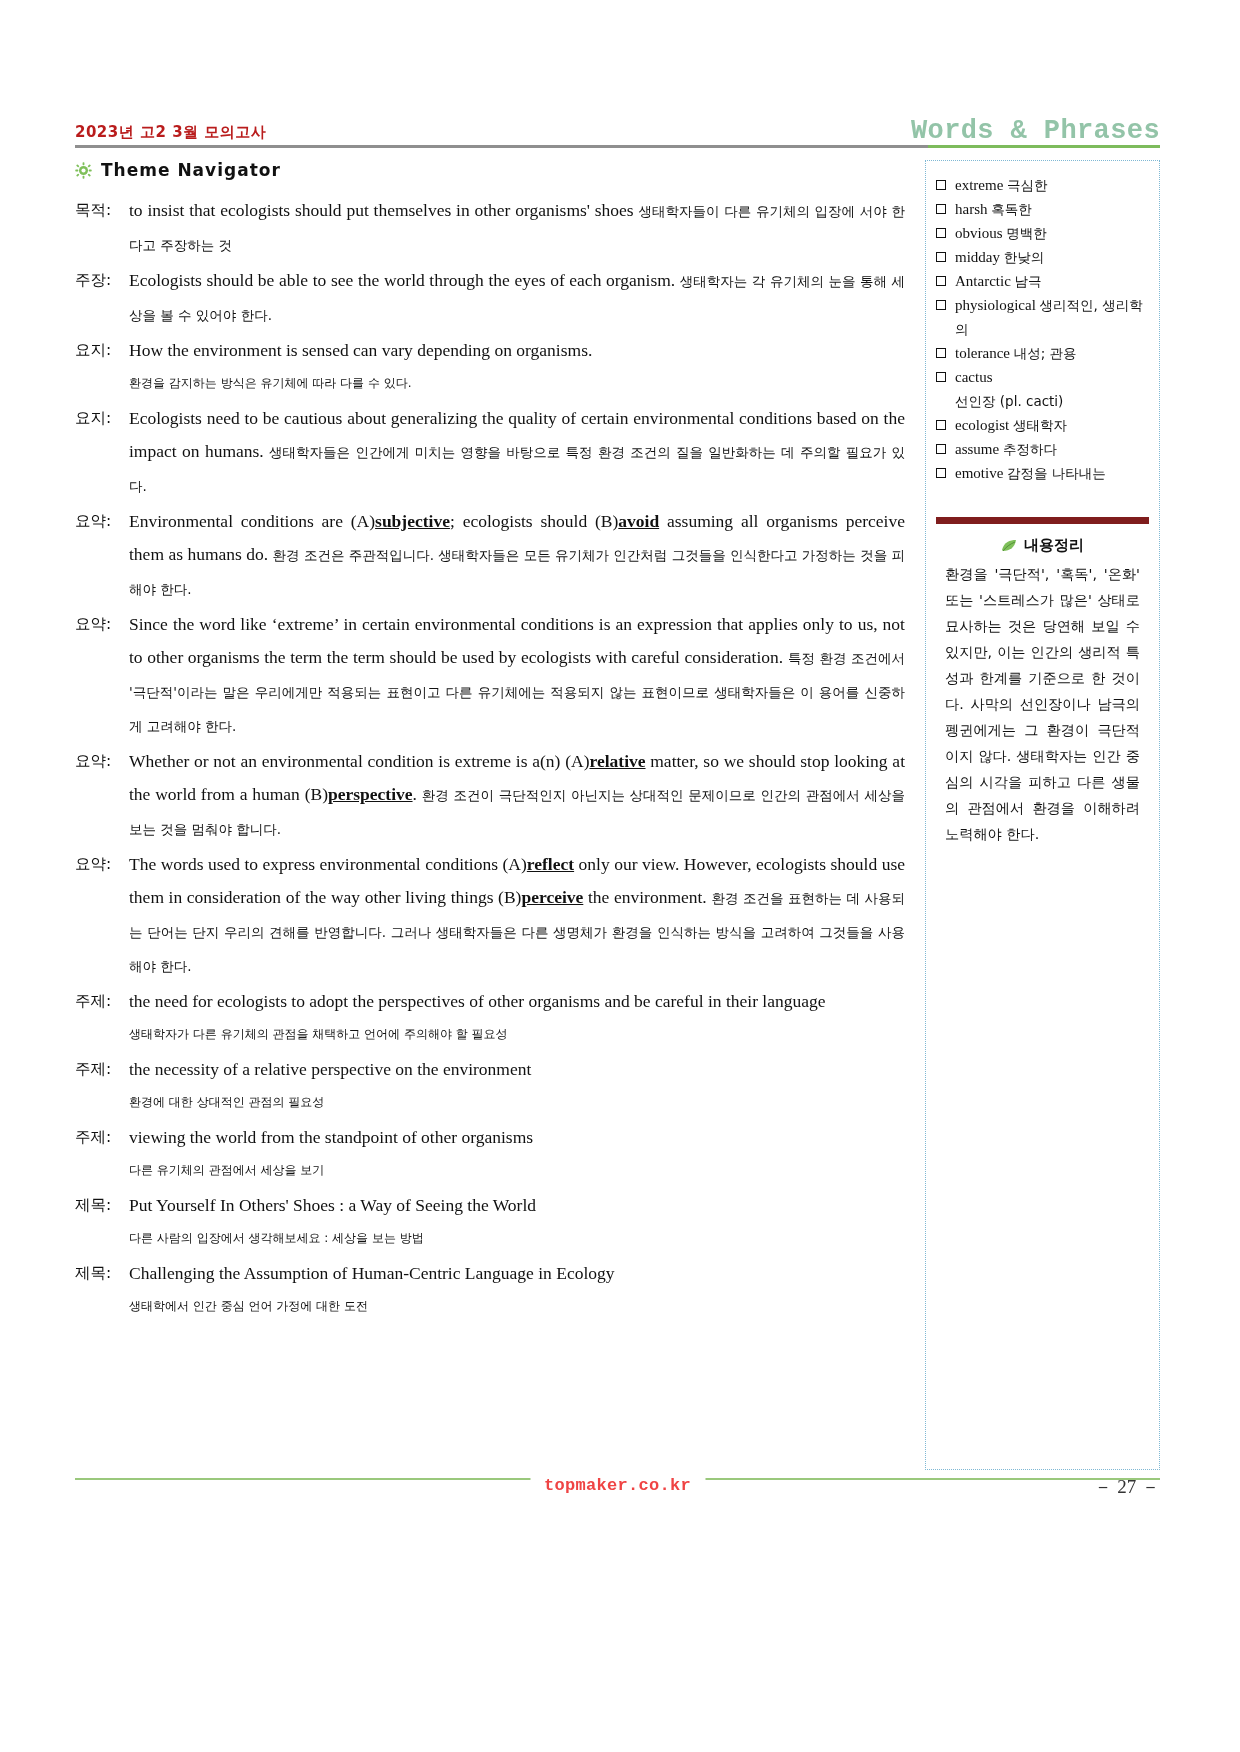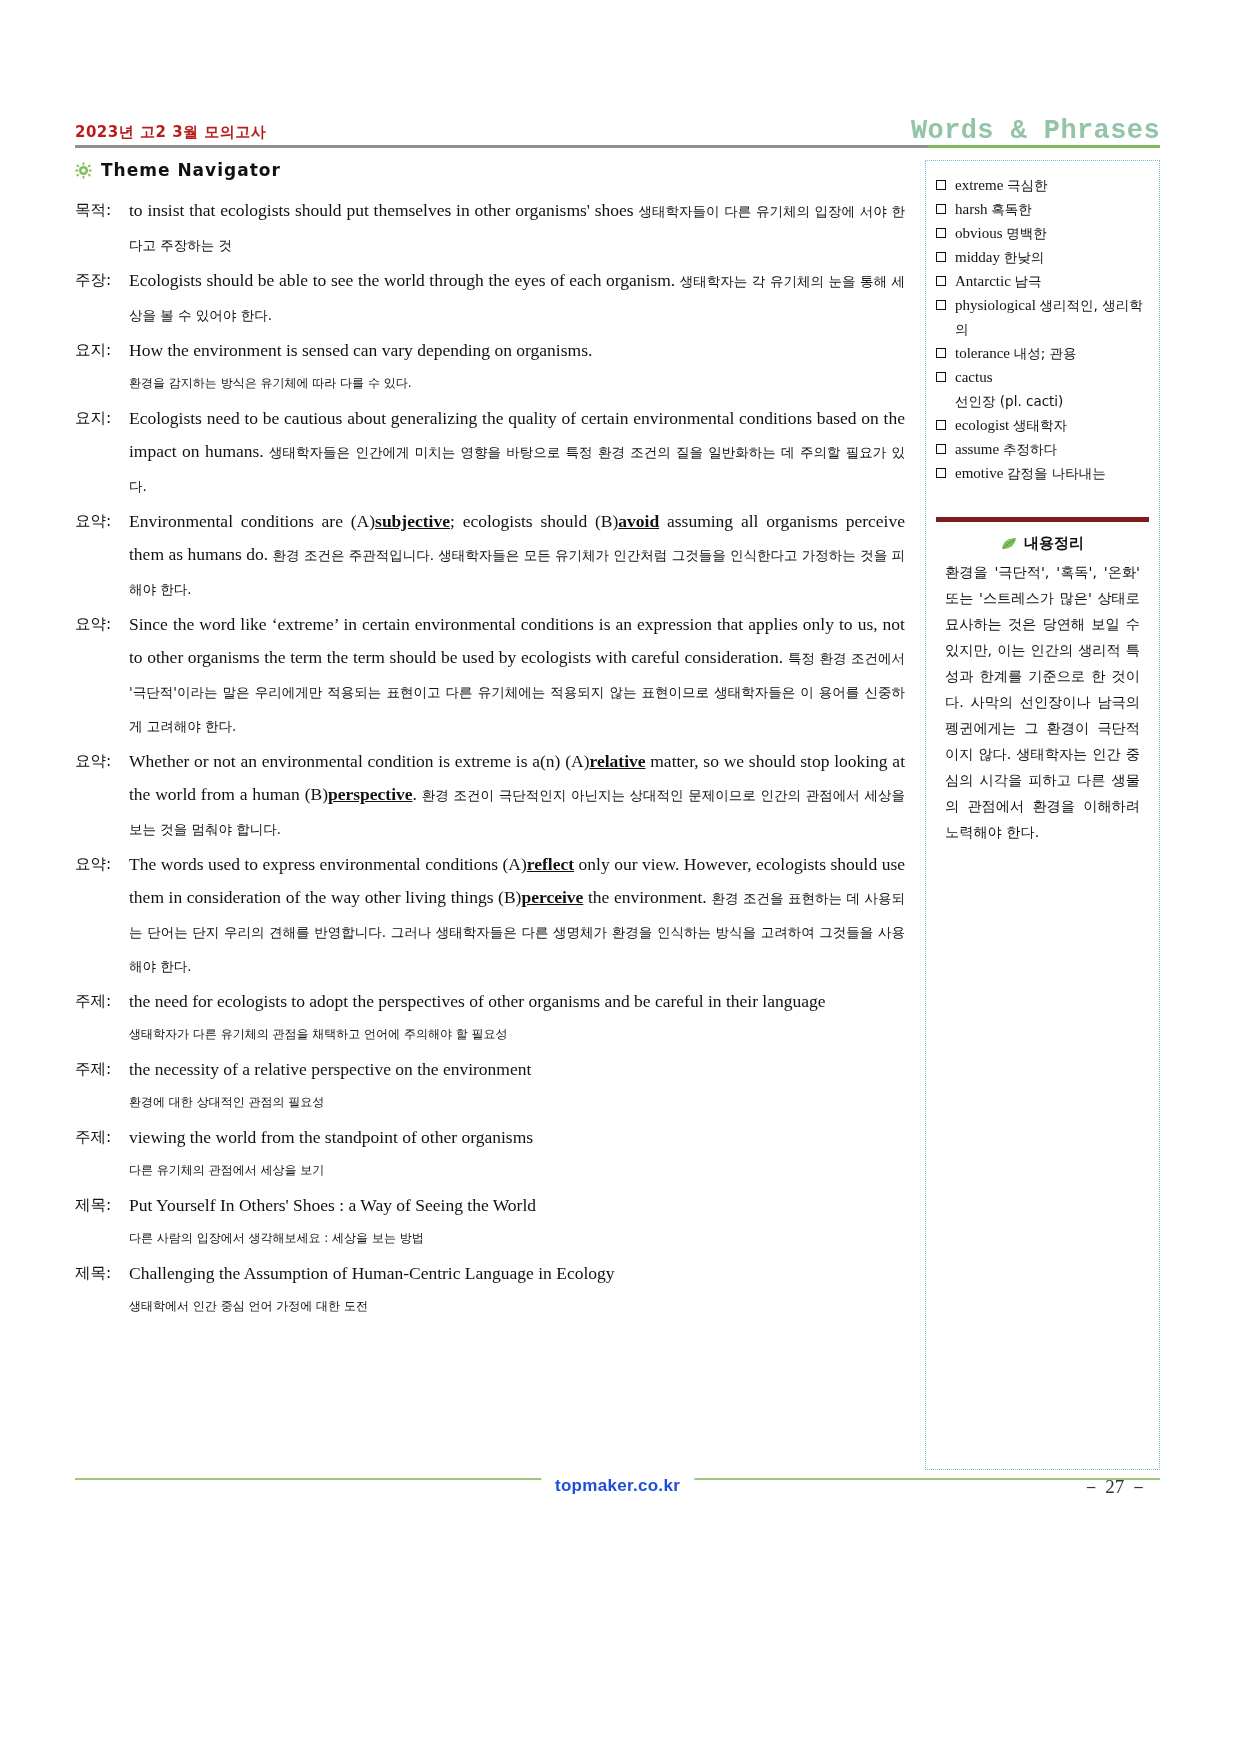--- a/index.html
+++ b/index.html
@@ -123,21 +123,21 @@
     border:1.6px solid #111;
     margin-top:7px; margin-right:9px;
   }
   .vtext { flex:1 1 auto; }
   .vtext .en { font-family:"Liberation Serif", serif; }
   .vtext .ko { font-family:"DejaVu Sans", sans-serif; font-size:13.5px; }
   .vspread { display:flex; justify-content:flex-start;flex-direction:column; }
 
   .sumdiv {
     margin:26px 10px 0 10px;
-    border-top:5px solid #7f1d1d;
+    border-top:7px solid #7f1d1d;
   }
   .sumhead {
     display:flex; align-items:center; justify-content:center;
     gap:7px;
     margin-top:12px;
     font-family:"DejaVu Sans", sans-serif;
     font-weight:bold;
     font-size:15px;
   }
   .leaf { width:16px; height:14px; flex:0 0 auto; }
@@ -155,29 +155,29 @@
   .footer {
     position:absolute; left:75px; top:1478px; width:1085px; height:30px;
   }
   .ftr-rule {
     position:absolute; left:0; right:0; top:0; height:2px;
     background:#9ac87c;
   }
   .ftr-brand {
     position:absolute; left:50%; top:-2px; transform:translateX(-50%);
     background:#ffffff; padding:0 14px;
-    font-family:Liberation Sans, sans-serif;
+    font-family:Liberation Mono, monospace;
     font-weight:bold;
     font-size:17px;
-    color:#1d4ed8;
+    color:#ef4444;
     letter-spacing:0.3px;
     white-space:nowrap;
   }
   .ftr-page {
-    position:absolute; right:12px; top:-4px;
+    position:absolute; right:0; top:-4px;
     font-family:"Liberation Serif", serif;
     font-size:19px;
     color:#333;
     white-space:nowrap;
   }
 </style>
 </head>
 <body>
 
 <div class="page">

